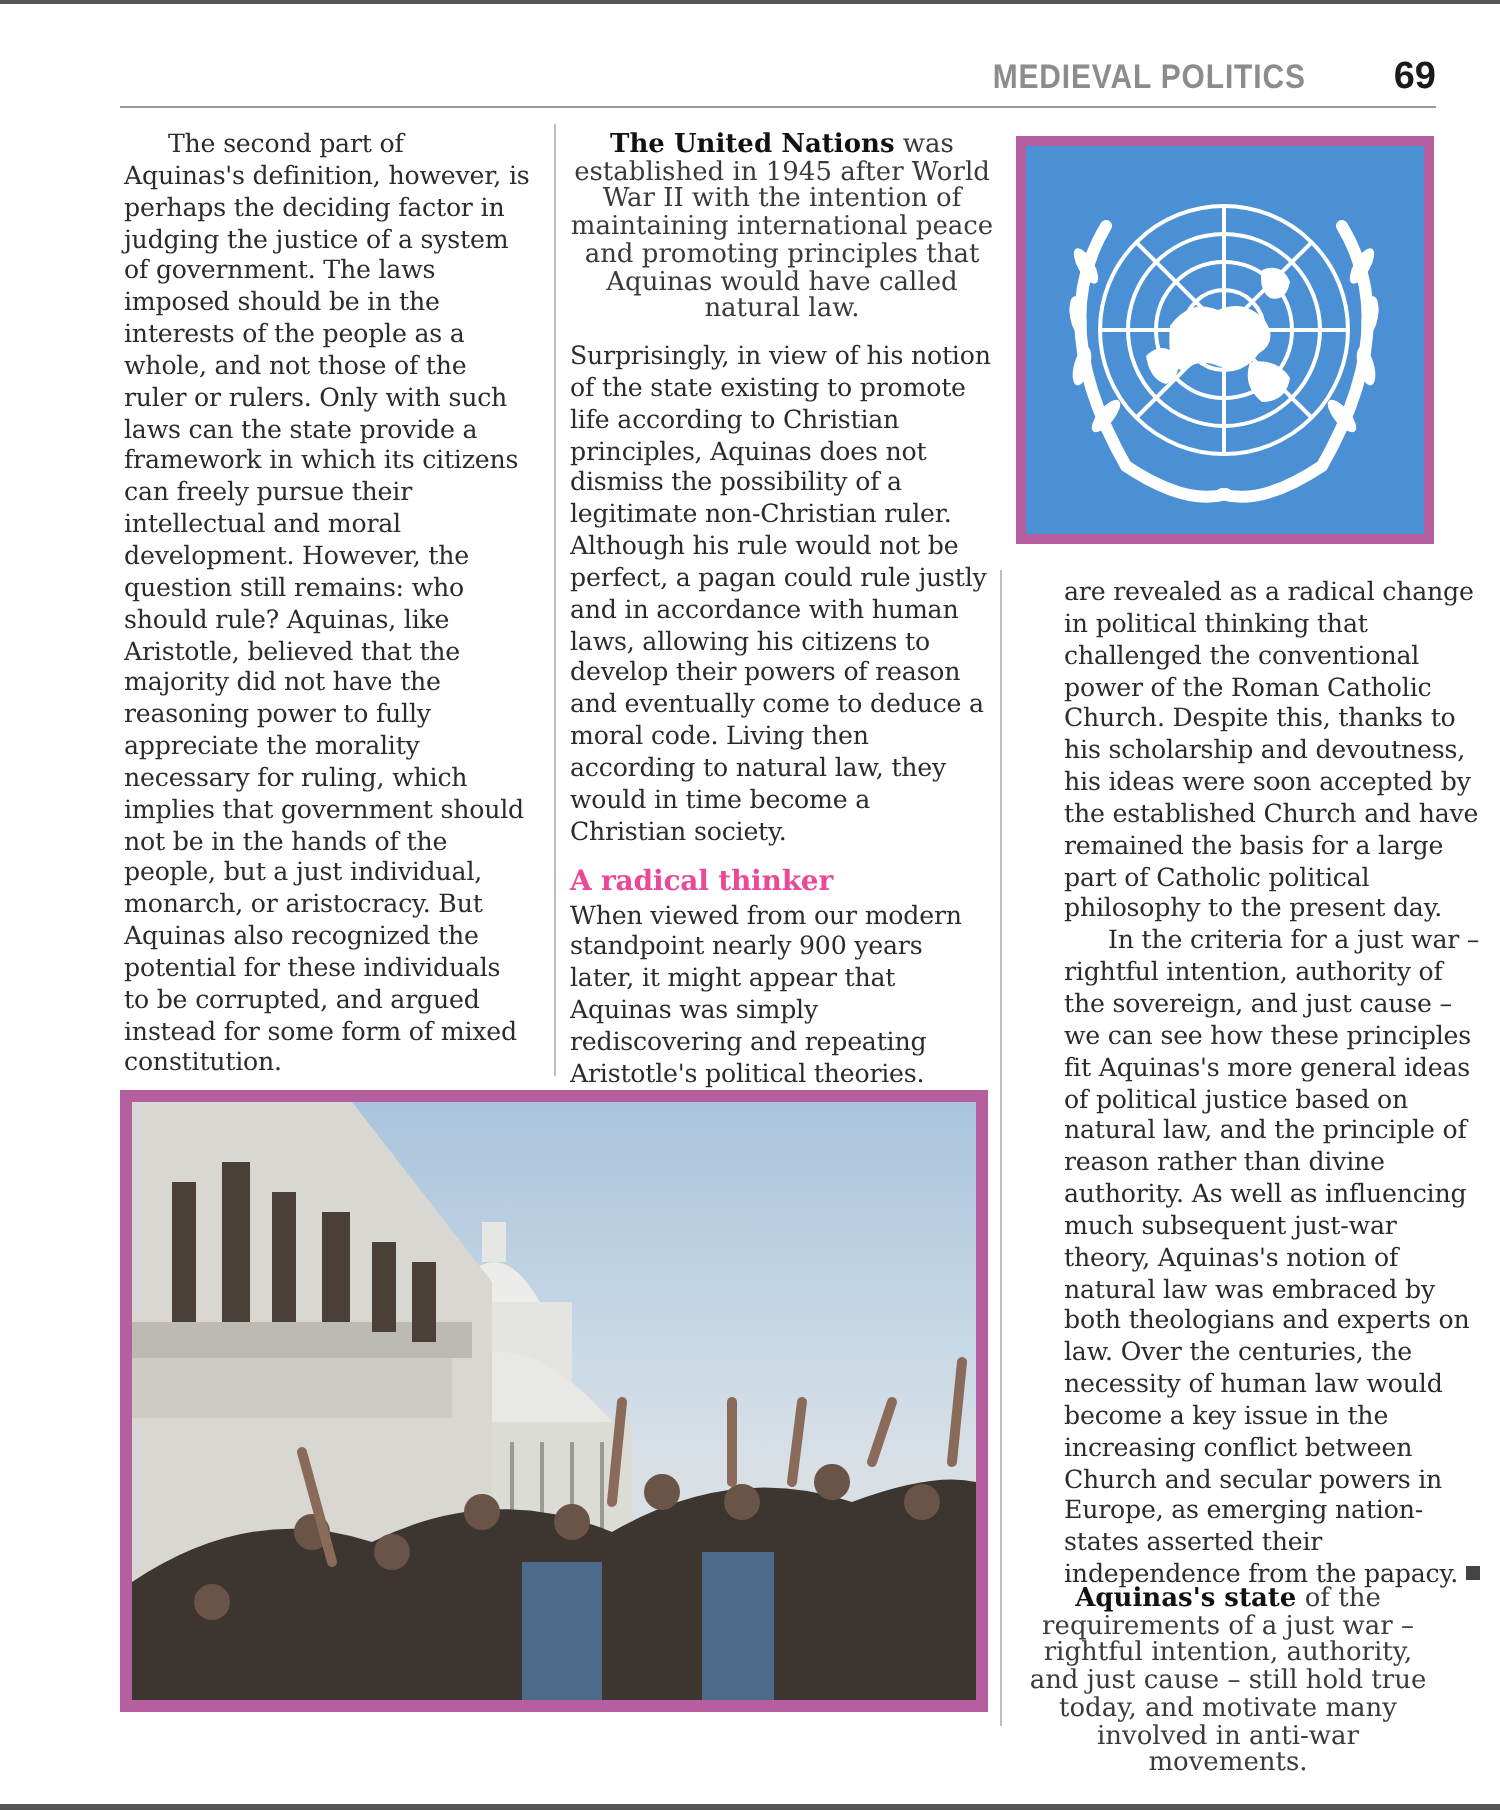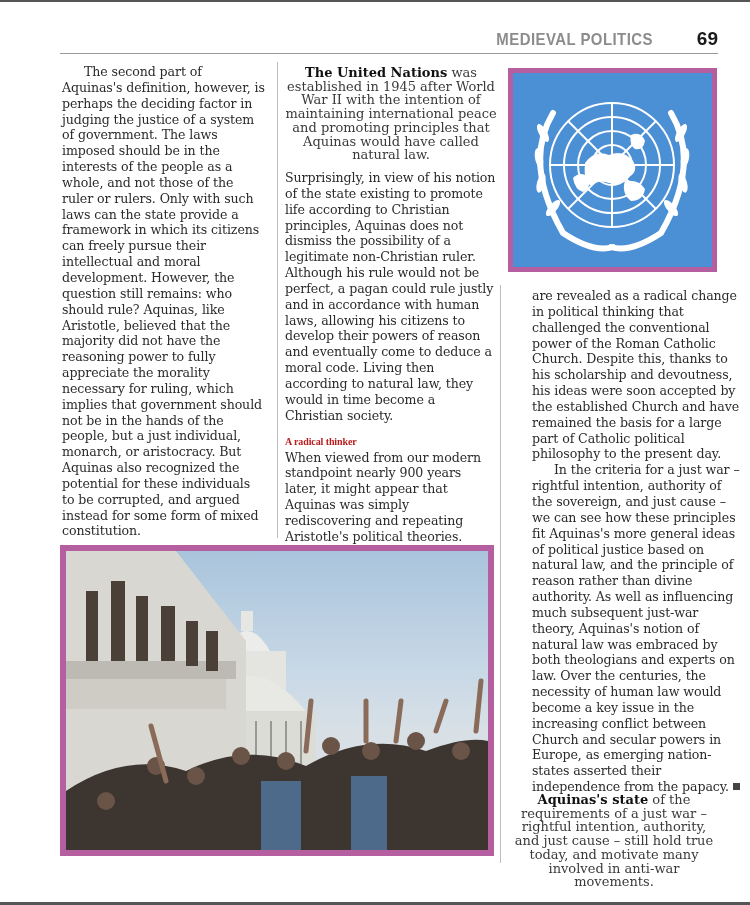--- a/index.html
+++ b/index.html
@@ -23,21 +23,21 @@
 
   .vsep { position: absolute; width: 1px; background: #bdbdbd; }
   .vsep1 { left: 277px; top: 62px; height: 476px; }
   .vsep2 { left: 500px; top: 285px; height: 578px; }
 
   .caption { font-size: 13px; line-height: 13.7px; color: #3a3a3a; text-align: center; }
   .caption b { color: #111; }
   .cap1 { position: absolute; left: 285px; top: 66px; width: 212px; }
   .cap2 { position: absolute; left: 508px; top: 793px; width: 212px; }
 
-  h3.subhead { margin: 9px 0 0 0; font-size: 10px; font-weight: bold; color: #b91c1c; line-height: 17px; font-family: Liberation Serif, serif; }
+  h3.subhead { margin: 9px 0 0 0; font-size: 14px; font-weight: bold; color: #ec4899; line-height: 17px; }
   .endmark { display: inline-block; width: 7px; height: 7px; background: #444; margin-left: 4px; vertical-align: 1px; }
 
   .frame { position: absolute; background: #b55fa0; }
   .un-frame { left: 508px; top: 68px; width: 209px; height: 204px; }
   .un-inner { position: absolute; left: 5px; top: 5px; right: 5px; bottom: 5px; background: #4b8fd4; }
   .photo-frame { left: 60px; top: 545px; width: 434px; height: 311px; }
   .photo-inner { position: absolute; left: 6px; top: 6px; right: 6px; bottom: 6px; overflow: hidden;
                  background: linear-gradient(#a9c4dc 0%, #c8d8e6 40%, #d8e0e6 60%); }
 </style>
 </head>

